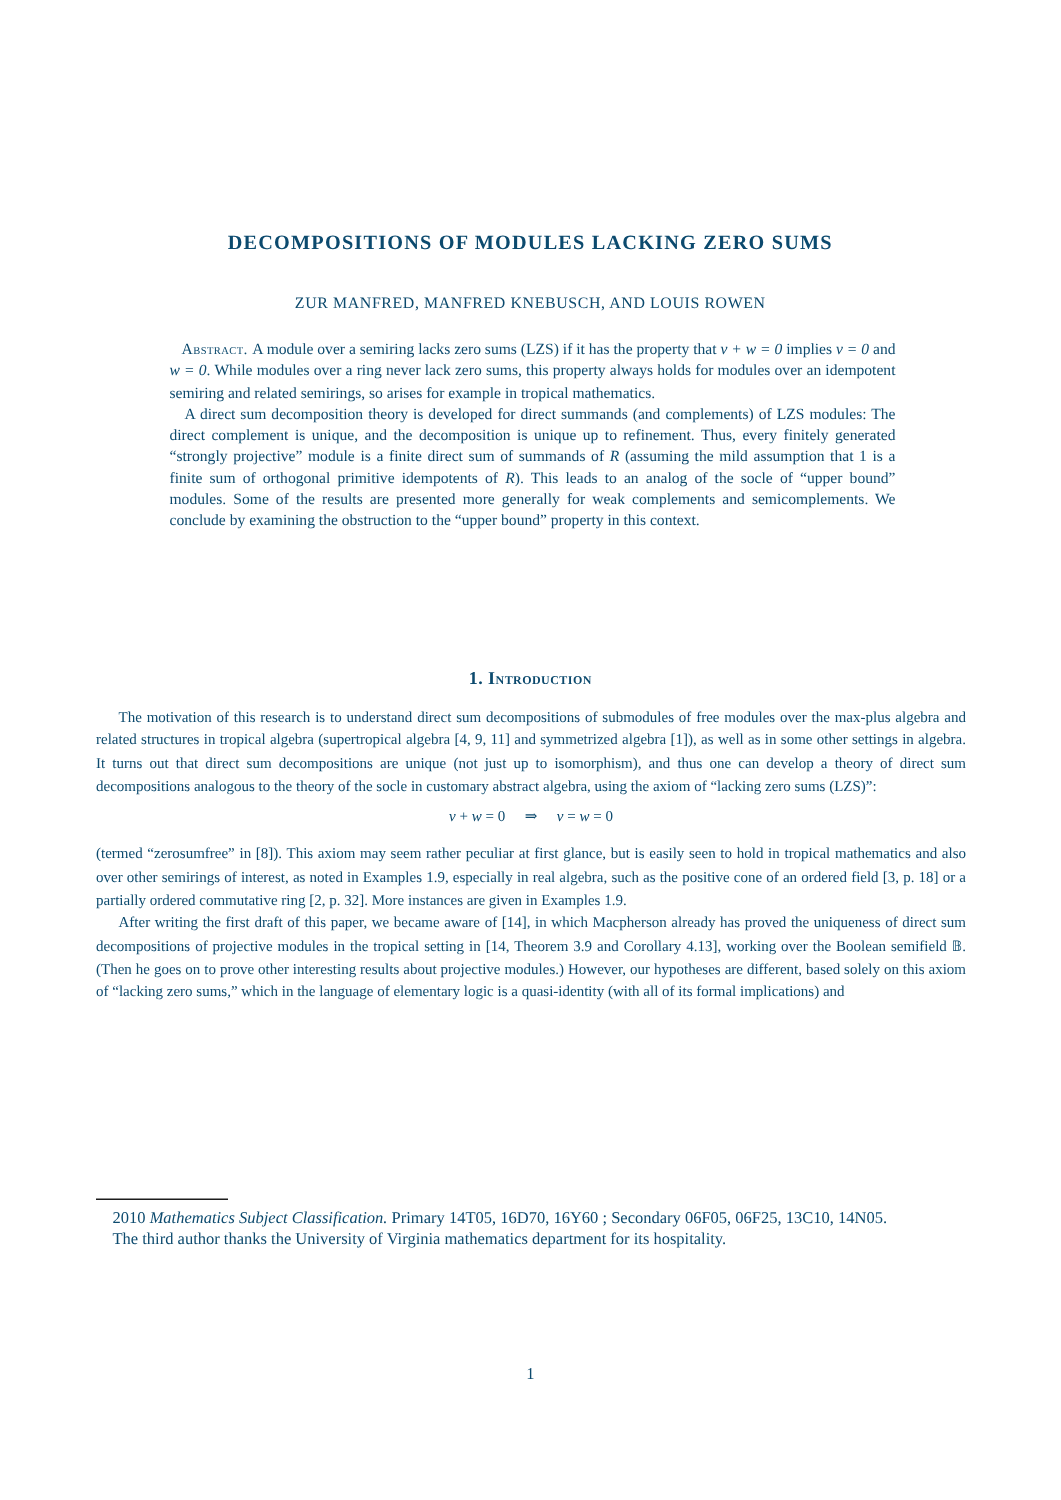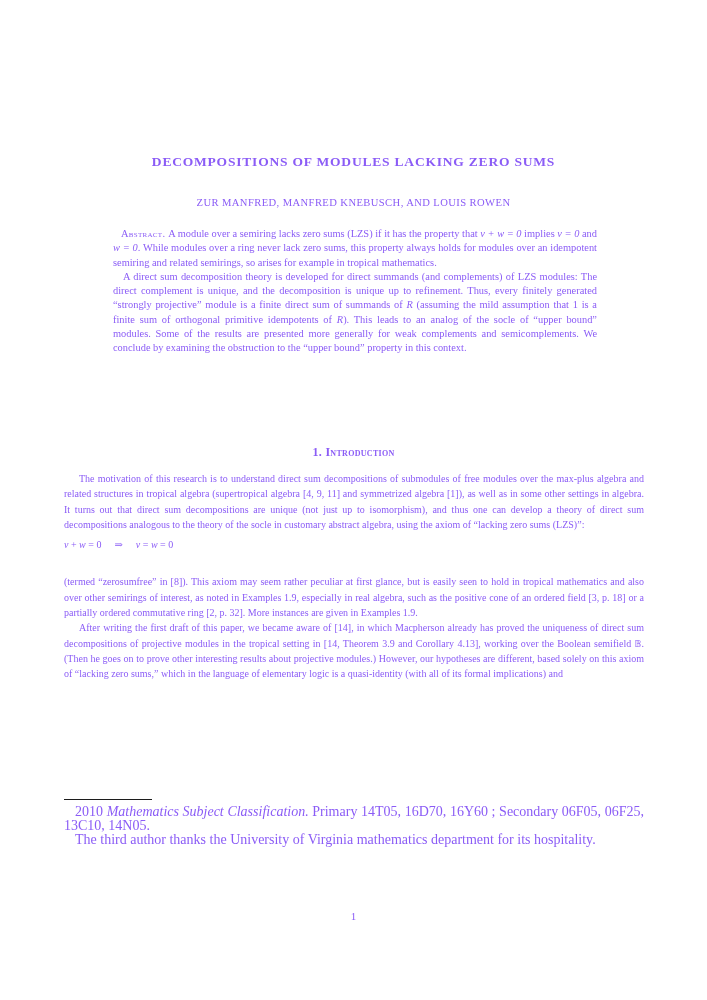--- a/index.html
+++ b/index.html
@@ -1,21 +1,21 @@
 <!DOCTYPE html>
 <html><head>
 <meta charset="utf-8">
 <style>
   html,body { margin:0; padding:0; background:#888; }
   .page {
     position:relative;
     width:707px; height:1000px;
     margin:0 auto;
     background:#ffffff;
-    color:#8b5cf6;
+    color:#0c4a6e;
     font-family:"Liberation Serif","DejaVu Serif",serif;
     overflow:hidden;
   }
   .title {
     position:absolute; top:154px; left:40px; right:40px; margin:0;
     text-align:center; font-size:13.5px; font-weight:700; letter-spacing:0.8px;
   }
   .authors {
     position:absolute; top:197px; left:40px; right:40px;
     text-align:center; font-size:10.6px; letter-spacing:0.4px;
@@ -32,29 +32,29 @@
     position:absolute; top:445px; left:0; right:0; margin:0;
     text-align:center; font-size:12px; font-weight:700; letter-spacing:0.3px;
   }
   .sc { font-variant:small-caps; }
   .main {
     position:absolute; top:471px; left:64px; width:580px;
     font-size:10px; line-height:15.3px; text-align:justify;
   }
   .para { margin:0; }
   .para.indent { text-indent:15px; }
-  .formula { text-align:left; margin:5px 0 22px 0; }
+  .formula { text-align:center; margin:5px 0 10px 0; }
   .run { white-space:pre-wrap; }
   .i, .math { font-style:italic; }
   .b { font-weight:400; }
   .arrow { padding:0 13px; font-style:normal; }
   .bb { font-family:"DejaVu Sans",sans-serif; font-size:0.95em; }
   .footnotes {
     position:absolute; top:799px; left:64px; width:580px;
-    font-size:14px; line-height:14.2px; text-align:justify;
+    font-size:11px; line-height:14.2px; text-align:justify;
   }
   .footnote-rule { width:88px; height:0; border-top:1px solid #1c1c1c; margin:0 0 5px 0; }
   .fn { margin:0; text-indent:11px; }
   .page-number {
     position:absolute; top:910px; left:0; right:0;
     text-align:center; font-size:11px;
   }
 </style>
 </head>
 <body>

